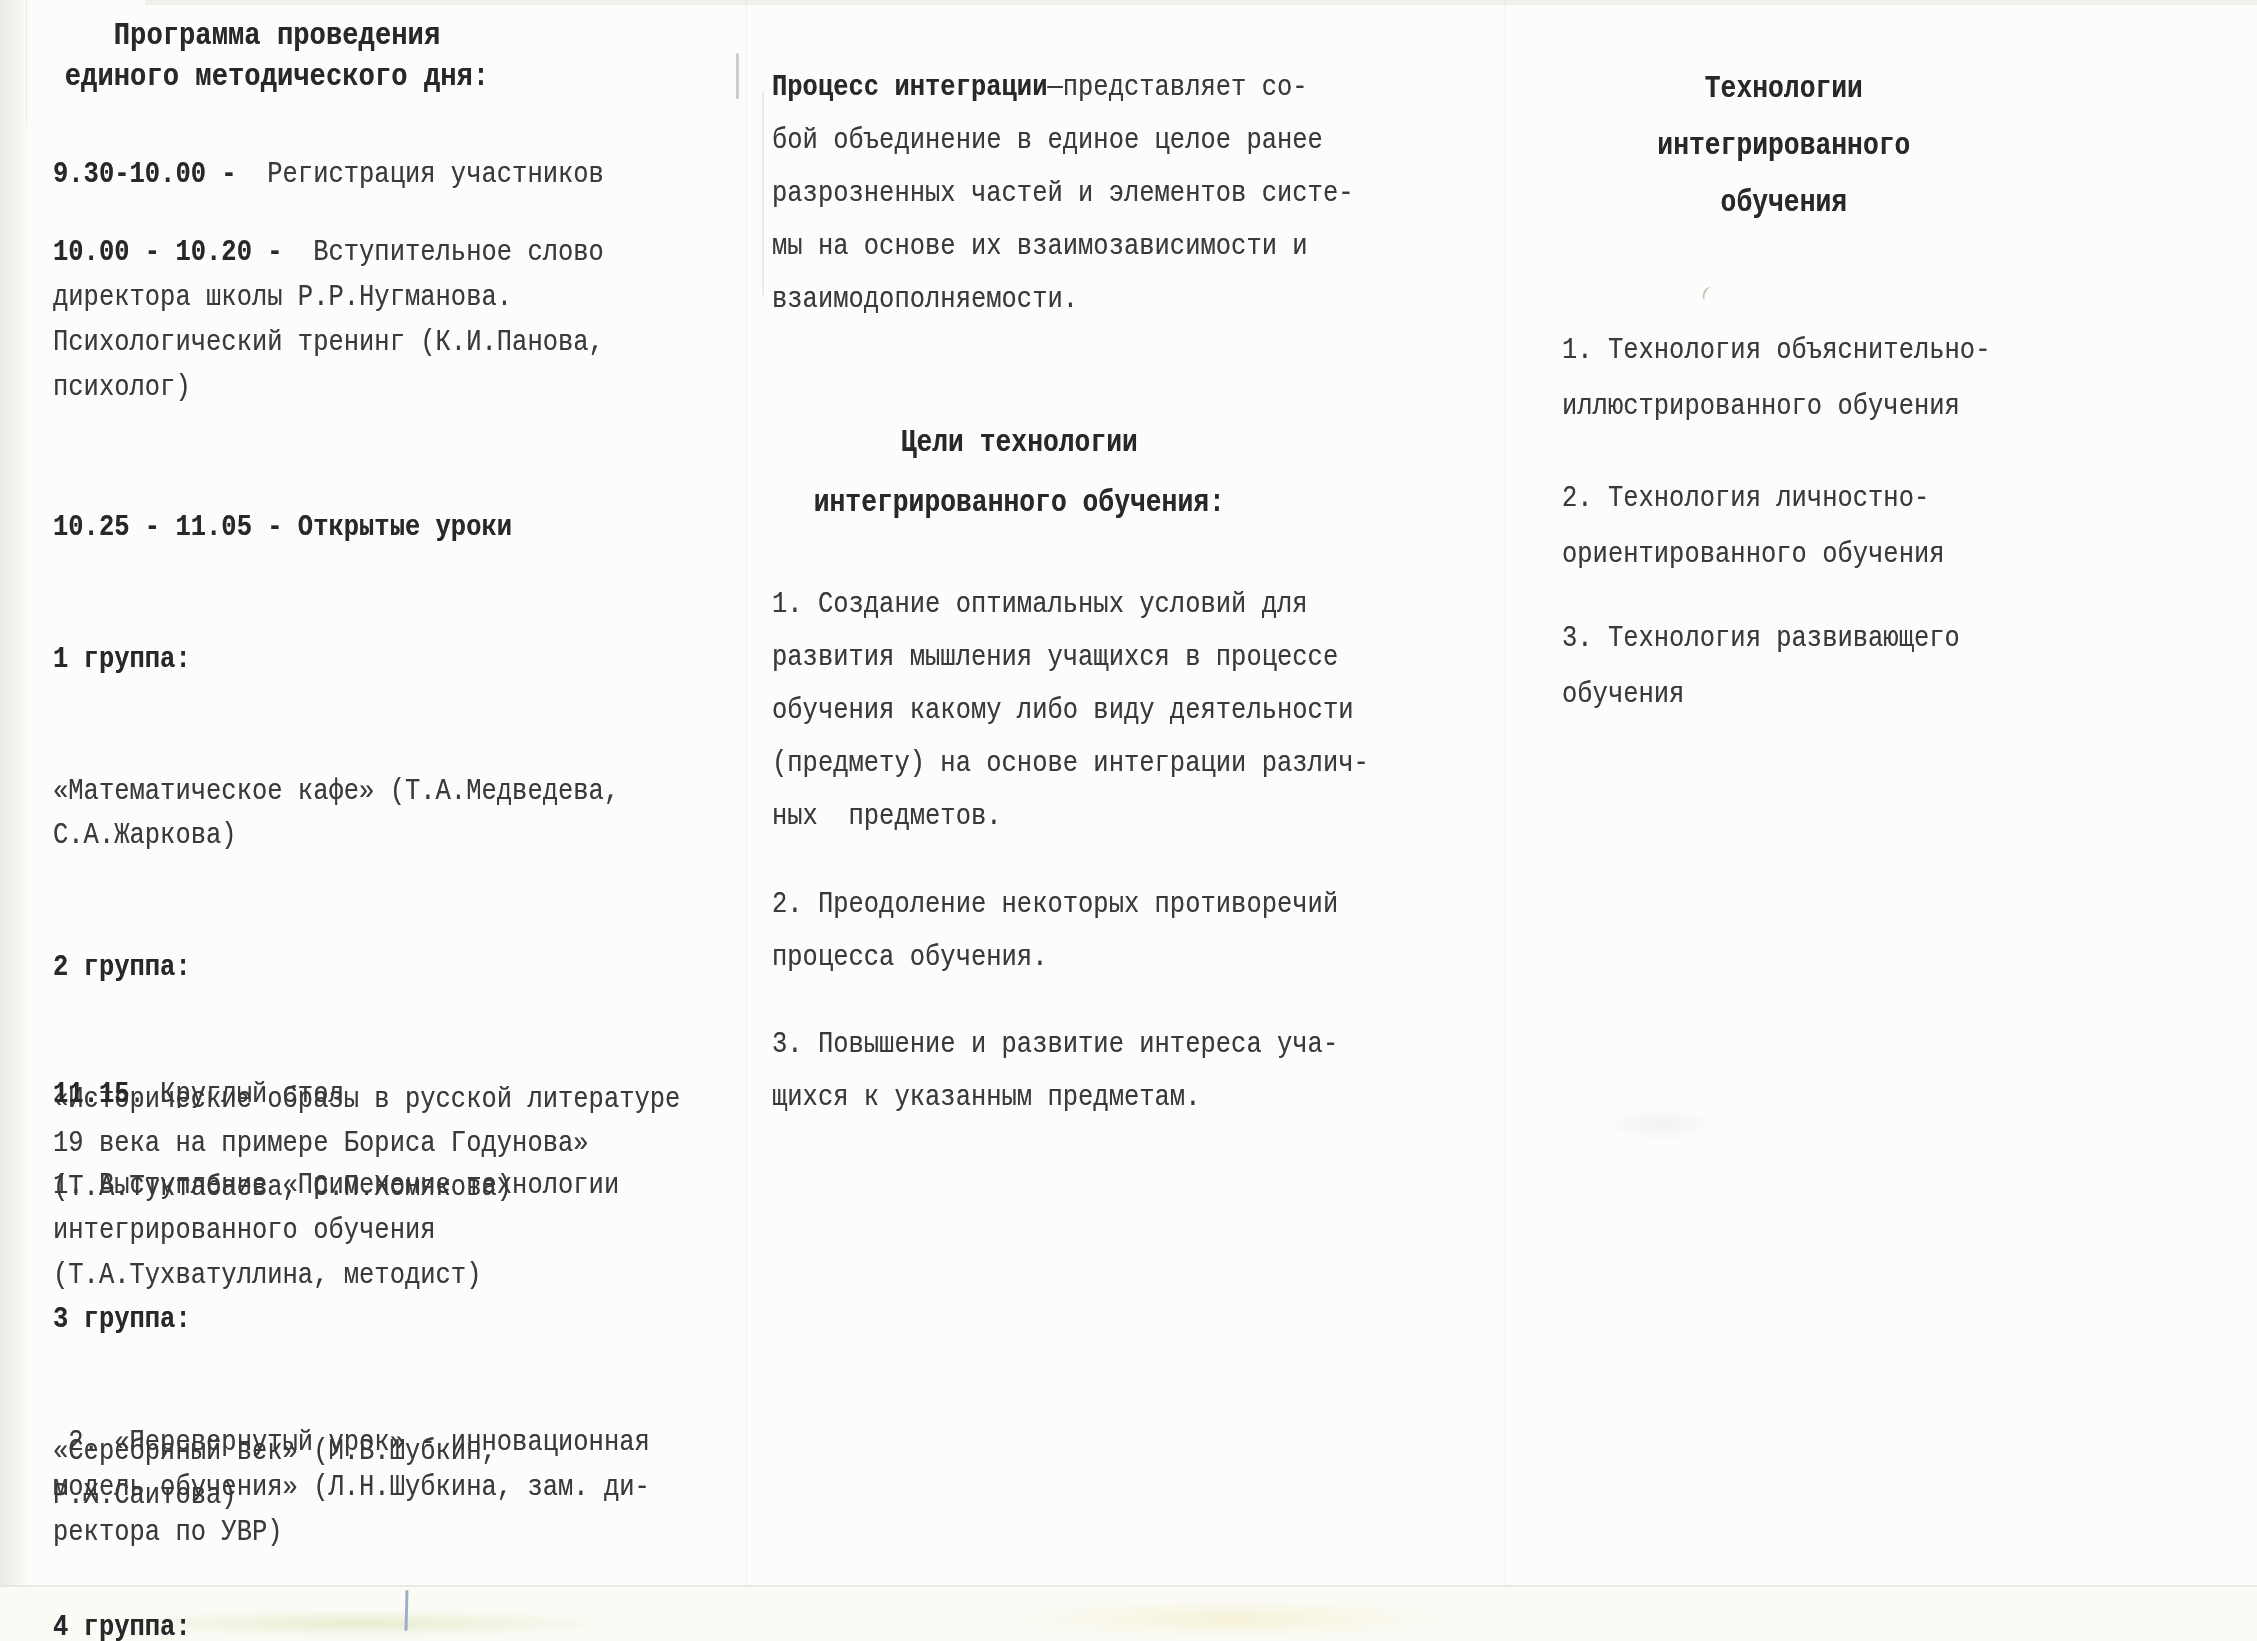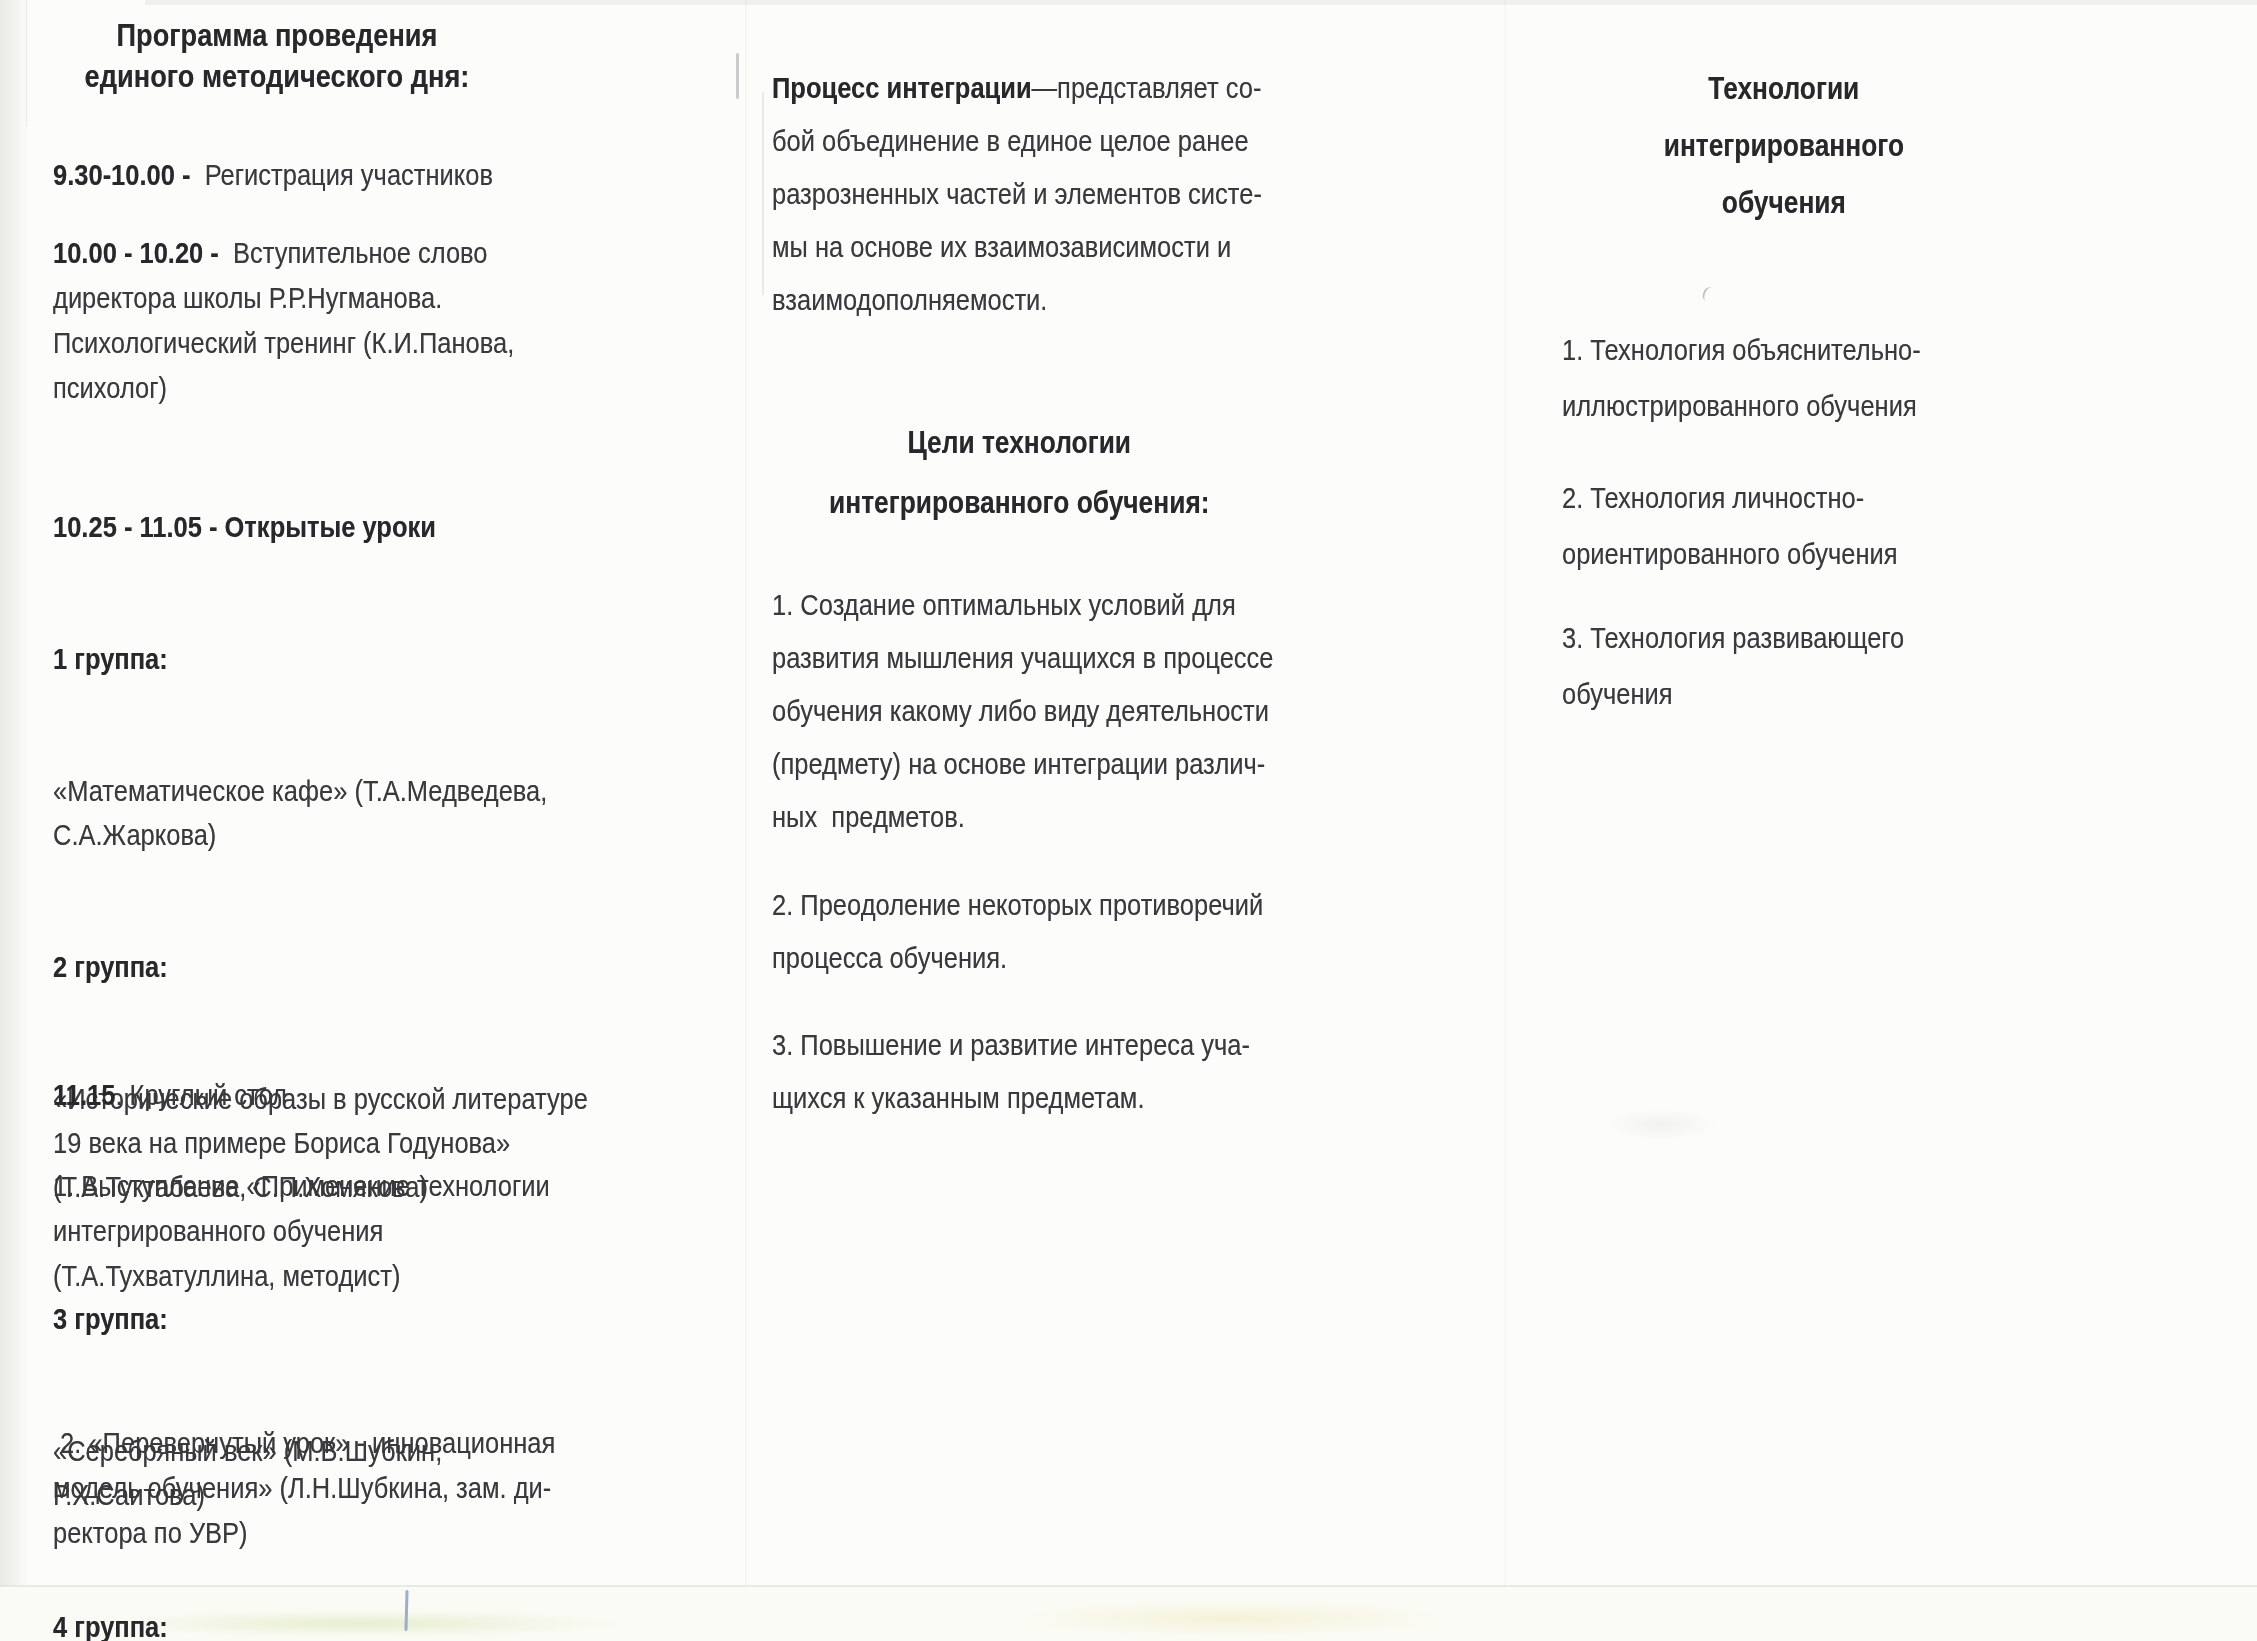--- a/index.html
+++ b/index.html
@@ -7,21 +7,21 @@
     --ink:#3a3a3e;
     --ink-bold:#28282c;
     --pen-mark:#8fa0c6;
   }
   html,body{margin:0;padding:0;background:#ffffff;}
   .page{
     position:relative;
     width:2257px;height:1641px;
     background:var(--paper);
     overflow:hidden;
-    font-family:Liberation Sans, sans-serif;
+    font-family:Liberation Mono, monospace;
   }
   
   .t{
     position:absolute;
     margin:0;
     white-space:pre;
     color:var(--ink);
     font-size:30px;
     line-height:45px;
     transform:scaleX(0.85);

